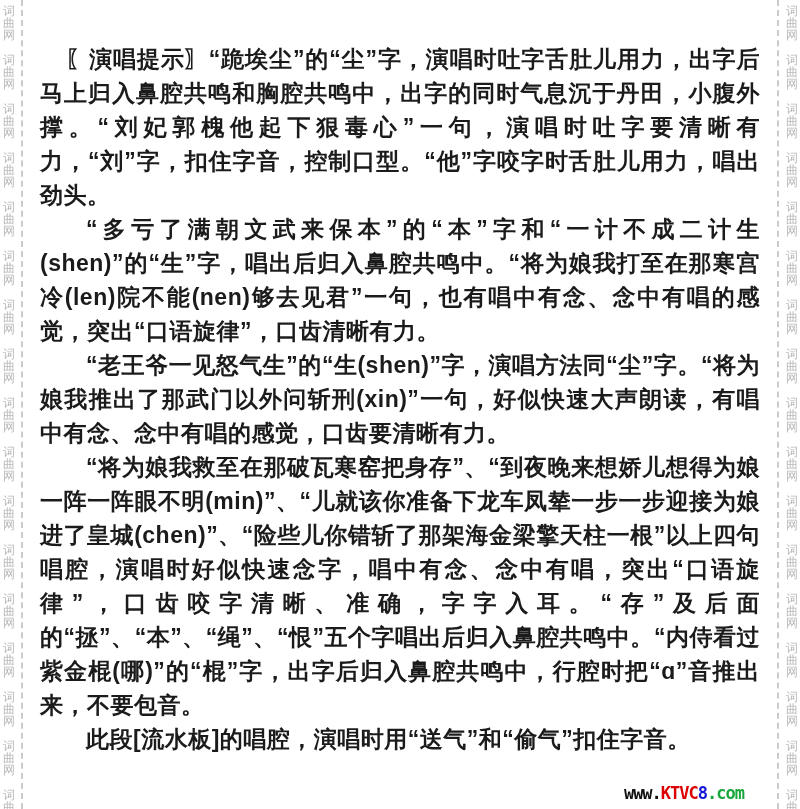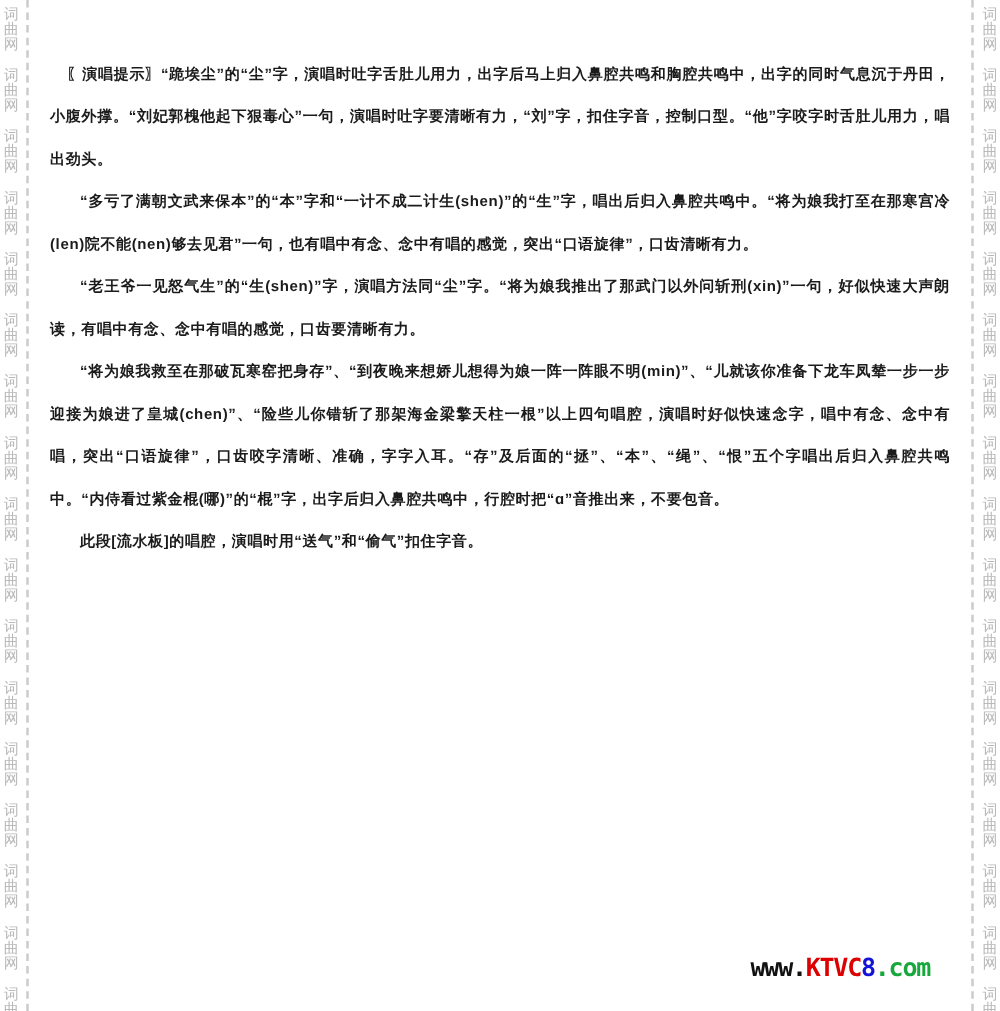--- a/index.html
+++ b/index.html
@@ -37,35 +37,35 @@
     color:#1b1b1b;
   }
   .title{
     margin:0 0 16px 32px;
     font-size:20px;
     font-weight:800;
     letter-spacing:1px;
   }
   .para{
     margin:0;
-    font-size:12px;
+    font-size:23px;
     line-height:34px;
     font-weight:600;
     text-align:justify;
     text-indent:2em;
     letter-spacing:0.5px;
   }
   .p-first{text-indent:1.1em;}
   .tip-label{font-weight:900;}
   
   .brand{
-    position:absolute;right:56px;bottom:23px;
+    position:absolute;right:56px;bottom:4px;
     font-family:"DejaVu Sans Mono", monospace;
     font-weight:bold;
-    font-size:20px;
+    font-size:17px;
     line-height:23px;
     letter-spacing:-1px;
   }
 </style>
 </head>
 <body>
 
 <div class="page">
 
   <div class="wm-col wm-left" style="color: rgb(185, 185, 185);">

